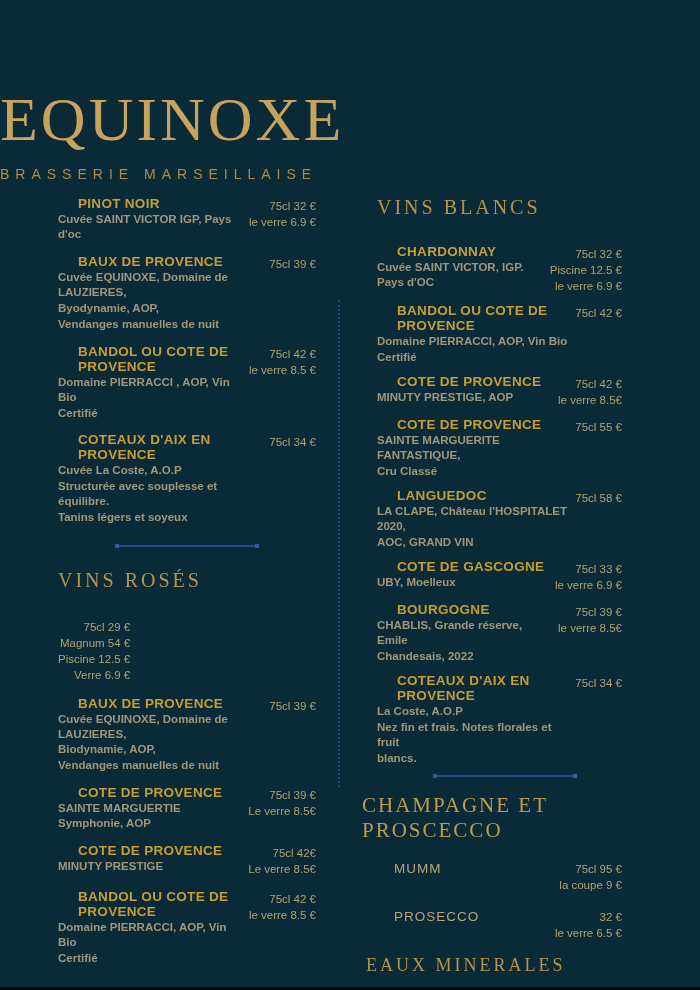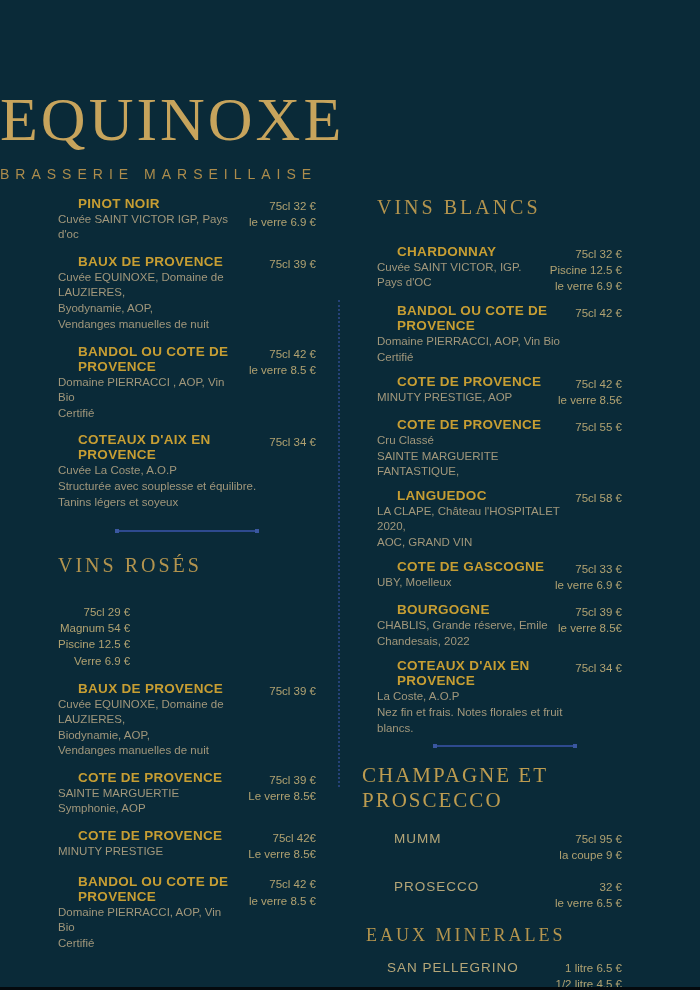--- a/index.html
+++ b/index.html
@@ -45,21 +45,21 @@
   
   .item { display:flex; justify-content:space-between; gap:8px; margin-bottom:12px; }
   .col-right .item { margin-bottom:9px; }
   .item-left { flex:1 1 auto; min-width:0; }
   .item-name {
     font-size:13.5px; font-weight:bold; letter-spacing:.3px;
     color:#c79e33;
     padding-left:20px;
   }
   .desc-line {
-    font-size:11.5px; color:#a1977b; line-height:1.3; margin-top:1px;
+    font-size:11.5px; color:#a1977b; line-height:1.3; margin-top:1px;font-weight:bold;
   }
   .item-prices { flex:0 0 auto; text-align:right; padding-top:2px; }
   .price-line {
     font-size:11.5px; color:#b1a271; line-height:1.4; white-space:nowrap;
   }
   
   .simple .item { margin-bottom:14px; padding-left:12px; }
   .simple .item-name {
     font-weight:normal; font-size:13.5px; letter-spacing:1px; color:#b5a678;
     padding-top:2px;
@@ -253,22 +253,22 @@
     </div>
     <div class="item-prices">
             <div class="price-line">75cl 42 €</div>
             <div class="price-line">le verre 8.5€</div>
           </div>
   </div>
         <div class="item">
     <div class="item-left">
       <div class="item-name">COTE DE PROVENCE</div>
       <div class="item-desc">
+              <div class="desc-line">SAINTE MARGUERITE FANTASTIQUE,</div>
               <div class="desc-line">Cru Classé</div>
-              <div class="desc-line">SAINTE MARGUERITE FANTASTIQUE,</div>
             </div>
     </div>
     <div class="item-prices">
             <div class="price-line">75cl 55 €</div>
           </div>
   </div>
         <div class="item">
     <div class="item-left">
       <div class="item-name">LANGUEDOC</div>
       <div class="item-desc">

